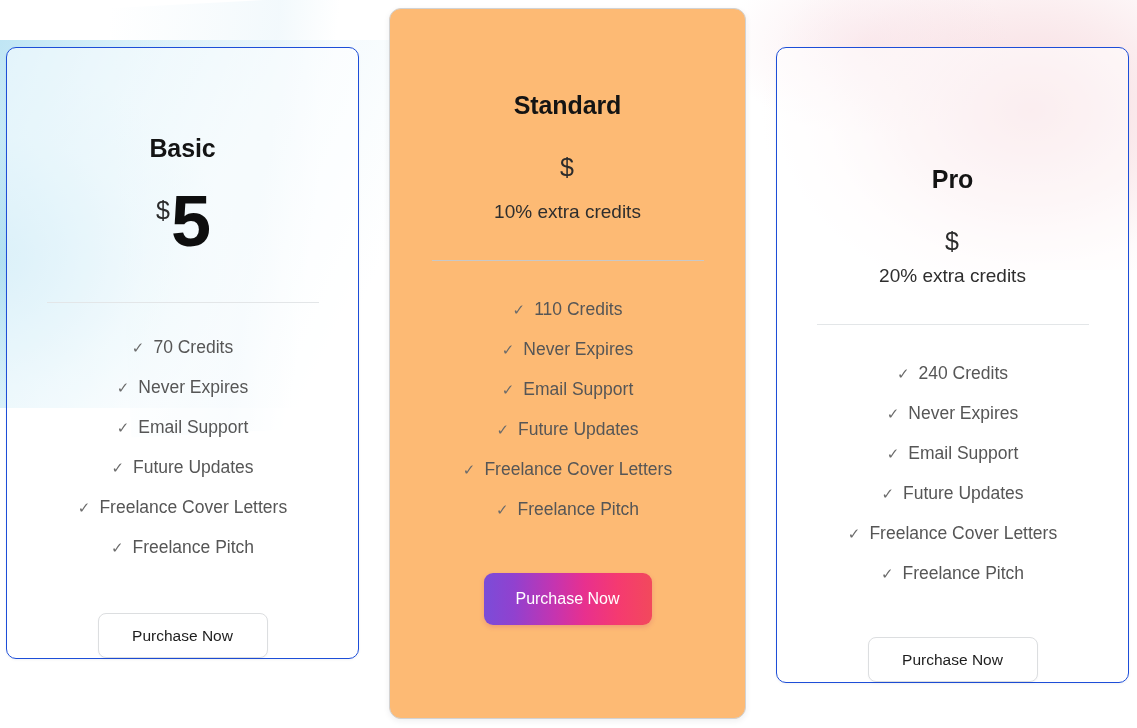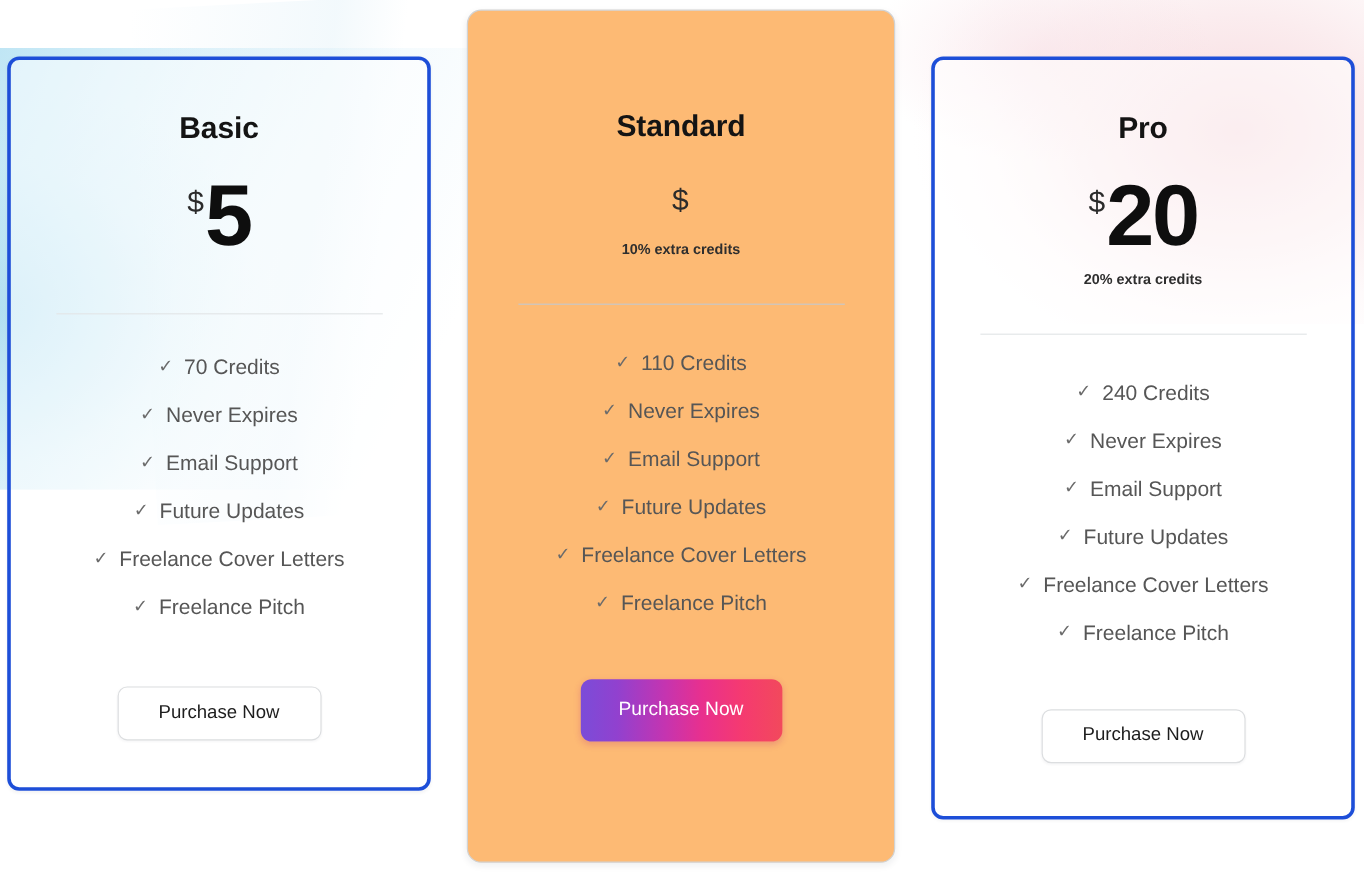--- a/index.html
+++ b/index.html
@@ -87,22 +87,23 @@
   .card {
     position: absolute;
     border-radius: 10px;
     display: flex;
     flex-direction: column;
     align-items: center;
   }
 
   .card-plain {
     background: rgba(255,255,255,0.55);
-    border: 3px solid #1d4ed8;
+    border: 1px solid #1d4ed8;
     box-shadow: 0 1px 3px rgba(20,24,40,0.05);
+    justify-content: flex-end;
   }
 
   #card-basic {
     left: 6px;
     top: 47px;
     width: 353px;
     height: 612px;
   }
 
   #card-standard {
@@ -150,24 +151,23 @@
 
   .amount {
     font-size: 72px;
     font-weight: bold;
     color: #0e0e0e;
     line-height: 0.94;
     letter-spacing: -2px;
   }
 
   .extra-credits {
-    font-size: 12px;
+    font-size: 19px;
     color: #2e2e2e;
     line-height: 1;
-    font-weight: bold;
   }
 
   .divider {
     width: 272px;
     height: 1px;
     background: #e3e6e8;
     border: 0;
   }
 
   #card-standard .divider { background: #c8c8c8; width: 272px; }
@@ -324,21 +324,20 @@
     </ul>
 
     <button class="btn btn-gradient" style="margin-top:43px;">Purchase Now</button>
   </div>
 
   <div class="card card-plain" id="card-pro">
     <div class="plan-name" style="margin-top:45px;">Pro</div>
 
     <div class="price-row" style="margin-top:27px;">
       <span class="currency">$</span>
-      <span class="amount">20</span>
     </div>
 
     <div class="extra-credits" style="margin-top:12px;">20% extra credits</div>
 
     <hr class="divider" style="margin-top:39px;">
 
     <ul class="features" style="margin-top:29px;">
       <li class="feature">
           <span class="check">✓</span>
           <span>240 Credits</span>

